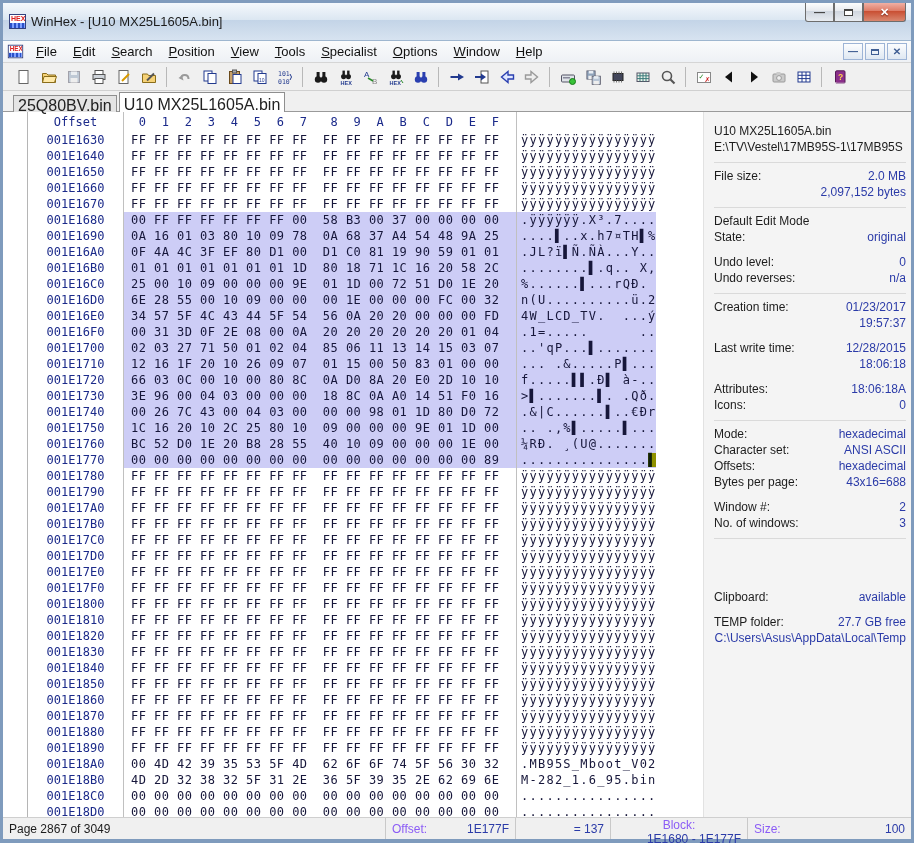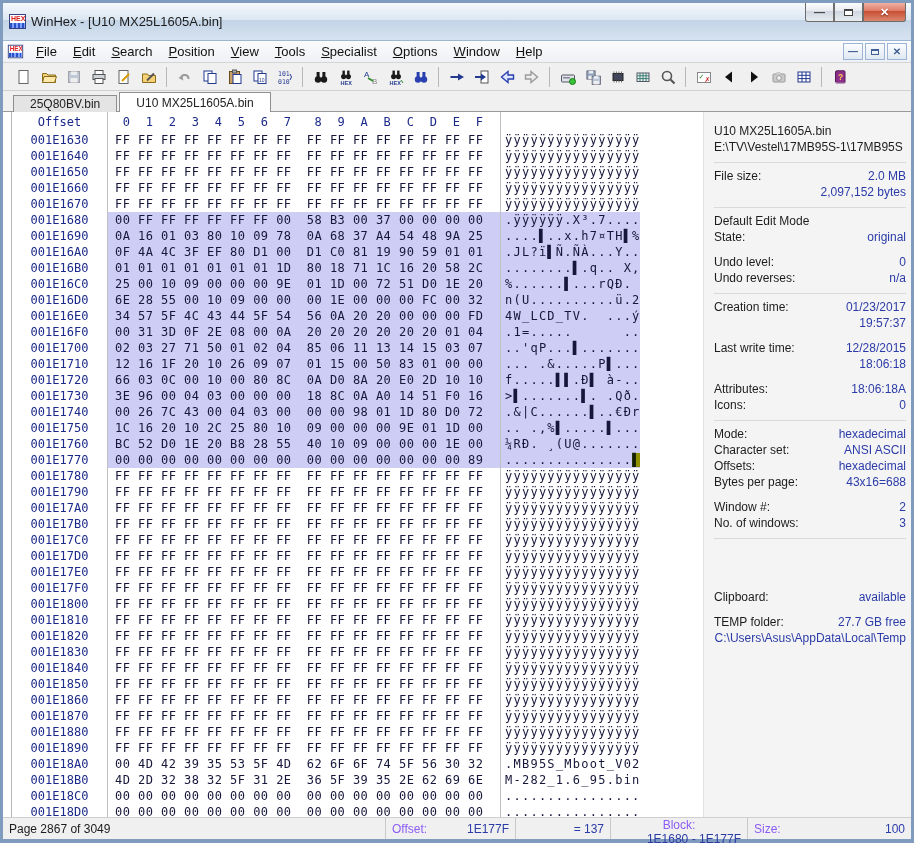--- a/index.html
+++ b/index.html
@@ -41,27 +41,27 @@
   
   .toolbar { height:28px; background:#f0f0f0; border-bottom:1px solid #d0d0d0; display:flex; align-items:center; padding-left:8px; }
   .tb-group { display:flex; align-items:center; }
   .tb-sep { width:1px; height:20px; background:#b8b8b8; margin:0 5px; }
   .tb-btn { width:25px; height:24px; display:flex; align-items:center; justify-content:center; border:1px solid transparent; }
   .tb-btn svg { display:block; }
 
   
   .tabbar { height:21px; background:#f0f0f0; display:flex; align-items:flex-end; padding-left:10px; position:relative; }
   .tabbar::after { content:""; position:absolute; left:0; right:0; bottom:0; height:1px; background:#9a9a9a; }
-  .tab { position:relative; z-index:1; border:1px solid #8f8f8f; border-bottom:none; padding:1px 16px 2px;
-         font-size:12px; background:#e4e4e4; color:#222; margin-right:2px; height:17px; }
+  .tab { position:relative; z-index:1; border:1px solid #8f8f8f; border-bottom:none; padding:1px 4px 2px;
+         font-size:16px; background:#e4e4e4; color:#222; margin-right:2px; height:17px; }
   .tab.active { background:#fff; height:20px; padding-top:3px; z-index:2; }
 
   
   .content { flex:1; background:#fff; position:relative; display:flex; overflow:hidden; }
-  .hexwrap { width:738px; position:relative; border-left:1px solid #b5b5b5; margin-left:8px; background:#fff; }
+  .hexwrap { width:738px; position:relative; border-left:1px solid #b5b5b5; margin-left:24px; background:#fff; }
 
   .hexview { font-family:"DejaVu Sans Mono","Liberation Mono",monospace; font-size:12px; color:#16163a; }
   .hv-row { display:flex; height:16px; line-height:16px; white-space:pre; }
   .hv-head { height:20px; line-height:20px; color:#1b2a8a; }
   .col-off { width:96px; text-align:center; color:#1b2a8a; border-right:1px solid #c0c0c0; flex:none; }
   .col-hex { width:392px; padding-left:7px; letter-spacing:.45px; flex:none; }
   .col-asc { width:140px; border-left:1px solid #c0c0c0; padding-left:4px; letter-spacing:1.25px; flex:none; overflow:hidden; }
   .hv-row.sel .col-hex, .hv-row.sel .col-asc { background:#cdcdf6; }
   .hv-row .col-off { background:#fff; }
   .cursor-cell { background:#8f9100; color:#10200a; }

